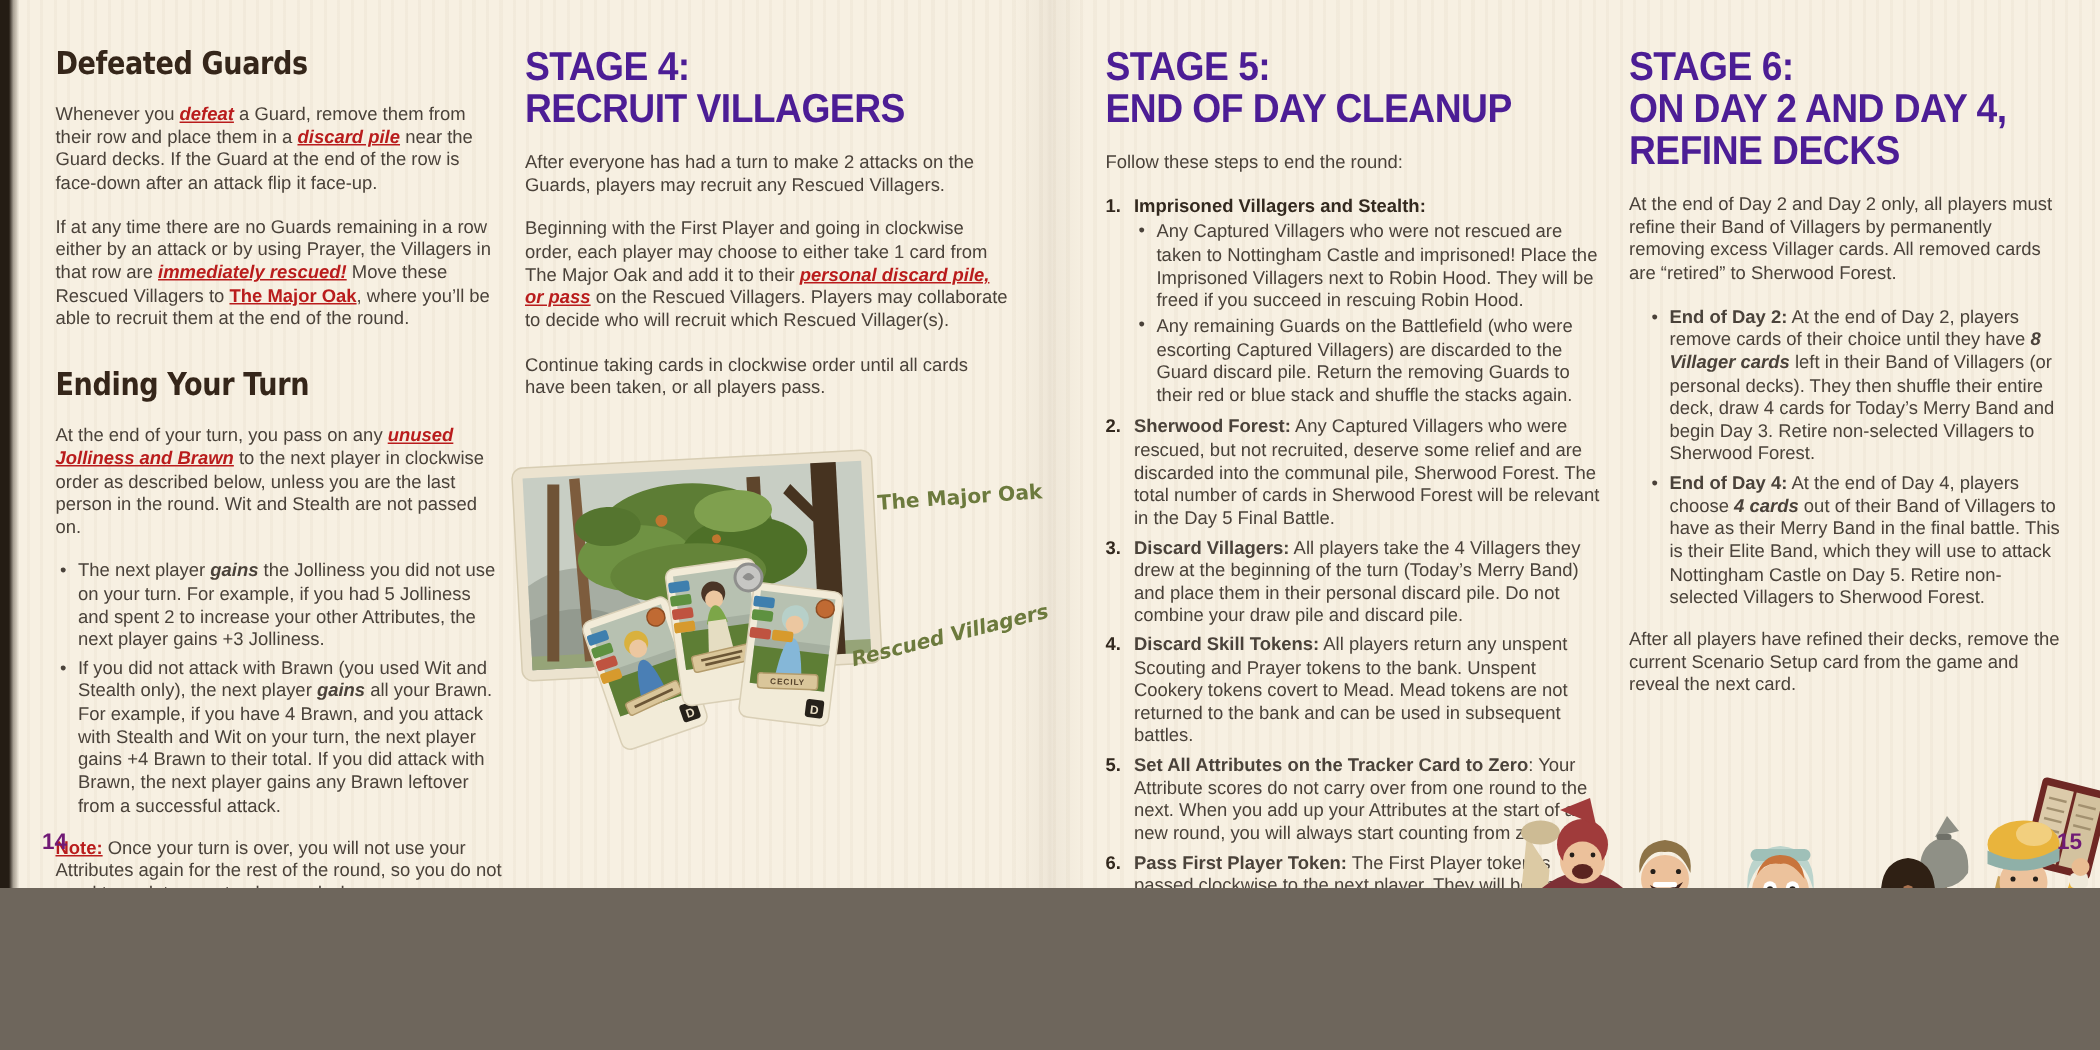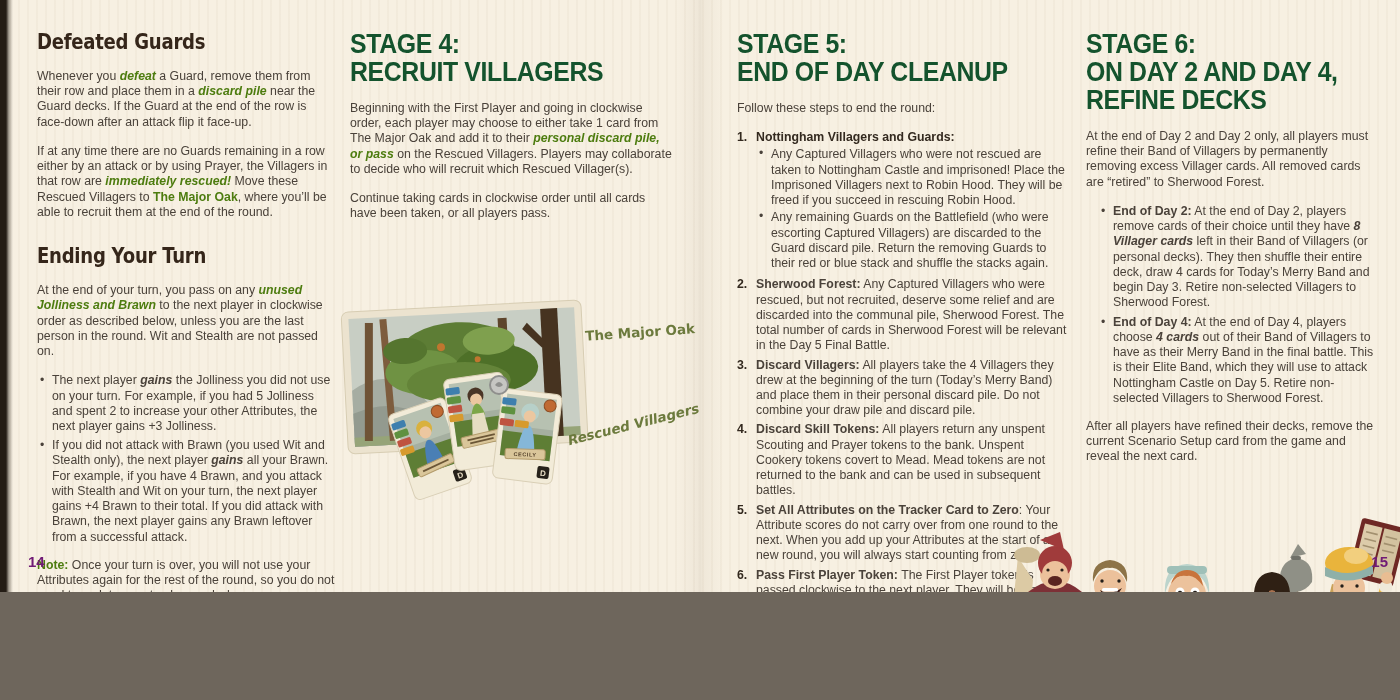--- a/index.html
+++ b/index.html
@@ -27,28 +27,28 @@
   .col2{left:350px;width:322px;}
   .col3{left:737px;width:334px;}
   .col4{left:1086px;width:292px;}
 
   .minor-heading{
     font-family:"DejaVu Sans",sans-serif;font-weight:bold;
     font-size:21px;color:#35261a;margin:0 0 15px 0;
     transform:scaleX(.86);transform-origin:left center;letter-spacing:-.3px;
   }
   .minor-heading.second{margin-top:24px;}
-  .stage-heading{margin:0 0 15px 0;color:#14532d;}
+  .stage-heading{margin:0 0 15px 0;color:#4c1d95;}
   .stage-heading .hl{
     display:block;font-family:"Liberation Sans",sans-serif;font-weight:800;
     font-size:27px;line-height:28px;letter-spacing:-.4px;
     transform:scaleX(.92);transform-origin:left center;white-space:nowrap;
   }
   p.body{font-size:12.3px;line-height:1.24;margin:0 0 14px 0;}
-  .body b{color:#4d7c0f;}
+  .body b{color:#b91c1c;text-decoration:underline;}
   ul.dots{list-style:none;margin:0 0 13px 0;padding:0;}
   ul.dots li{position:relative;padding-left:15px;font-size:12.3px;line-height:1.24;margin:0 0 4px 0;}
   ul.dots li::before{content:"\2022";position:absolute;left:3px;top:0;color:#4a423a;}
   .col4 ul.dots{margin-left:12px;}
 
   .nitem{display:flex;font-size:12.3px;line-height:1.24;margin:0 0 4px 0;}
   .nnum{flex:none;width:19px;font-weight:bold;color:#33291f;}
   .ntxt{flex:1;}
   .nlead{font-weight:bold;color:#33291f;}
   ul.sub{list-style:none;margin:2px 0 2px 0;padding:0;}
@@ -88,20 +88,21 @@
       <li>If you did not attack with Brawn (you used Wit and Stealth only), the next player <b><i>gains</i></b> all your Brawn. For example, if you have 4 Brawn, and you attack with Stealth and Wit on your turn, the next player gains +4 Brawn to their total. If you did attack with Brawn, the next player gains any Brawn leftover from a successful attack.</li>
     </ul>
     <p class="body"><b>Note:</b> Once your turn is over, you will not use your Attributes again for the rest of the round, so you do not need to update your tracker card when you pass on leftover Attributes.</p>
   </section>
 
   <section class="col col2">
     <h1 class="stage-heading">
       <span class="hl">STAGE 4:</span>
       <span class="hl">RECRUIT VILLAGERS</span>
     </h1>
+    <p class="body">After everyone has had a turn to make 2 attacks on the Guards, players may recruit any Rescued Villagers.</p>
     <p class="body">Beginning with the First Player and going in clockwise order, each player may choose to either take 1 card from The Major Oak and add it to their <b><i>personal discard pile, or pass</i></b> on the Rescued Villagers. Players may collaborate to decide who will recruit which Rescued Villager(s).</p>
     <p class="body">Continue taking cards in clockwise order until all cards have been taken, or all players pass.</p>
   </section>
 
   <div class="oak-illo">
     <svg viewBox="0 0 360 235" width="360" height="235">
 
       <g transform="rotate(-3 125 95)">
         <rect x="6" y="16" width="240" height="142" rx="7" fill="#ece3cf" stroke="#d7cdb3"></rect>
         <rect x="13" y="23" width="226" height="128" fill="#c8cec4"></rect>
@@ -209,21 +210,21 @@
   <section class="col col3">
     <h1 class="stage-heading">
       <span class="hl">STAGE 5:</span>
       <span class="hl">END OF DAY CLEANUP</span>
     </h1>
     <p class="body">Follow these steps to end the round:</p>
 
     <div class="nitem">
       <span class="nnum">1.</span>
       <div class="ntxt">
-        <div class="nlead">Nottingham Villagers and Guards:</div>
+        <div class="nlead">Imprisoned Villagers and Stealth:</div>
         <ul class="sub">
           <li>Any Captured Villagers who were not rescued are taken to Nottingham Castle and imprisoned! Place the Imprisoned Villagers next to Robin Hood. They will be freed if you succeed in rescuing Robin Hood.</li>
           <li>Any remaining Guards on the Battlefield (who were escorting Captured Villagers) are discarded to the Guard discard pile. Return the removing Guards to their red or blue stack and shuffle the stacks again.</li>
         </ul>
       </div>
     </div>
     <div class="nitem">
       <span class="nnum">2.</span>
       <div class="ntxt"><b>Sherwood Forest:</b> Any Captured Villagers who were rescued, but not recruited, deserve some relief and are discarded into the communal pile, Sherwood Forest. The total number of cards in Sherwood Forest will be relevant in the Day 5 Final Battle.</div>
     </div>

